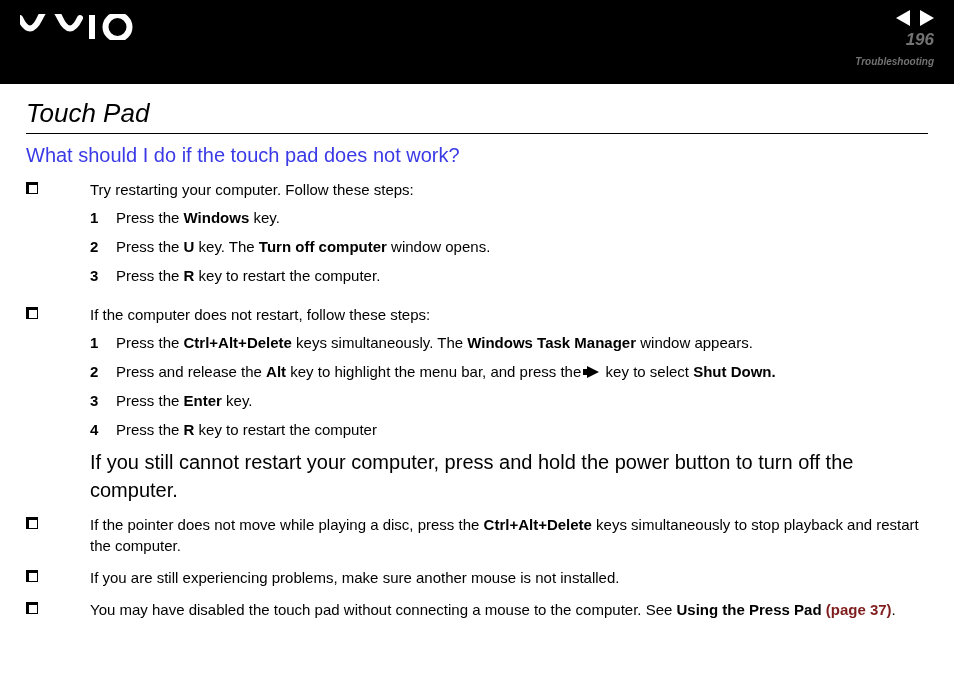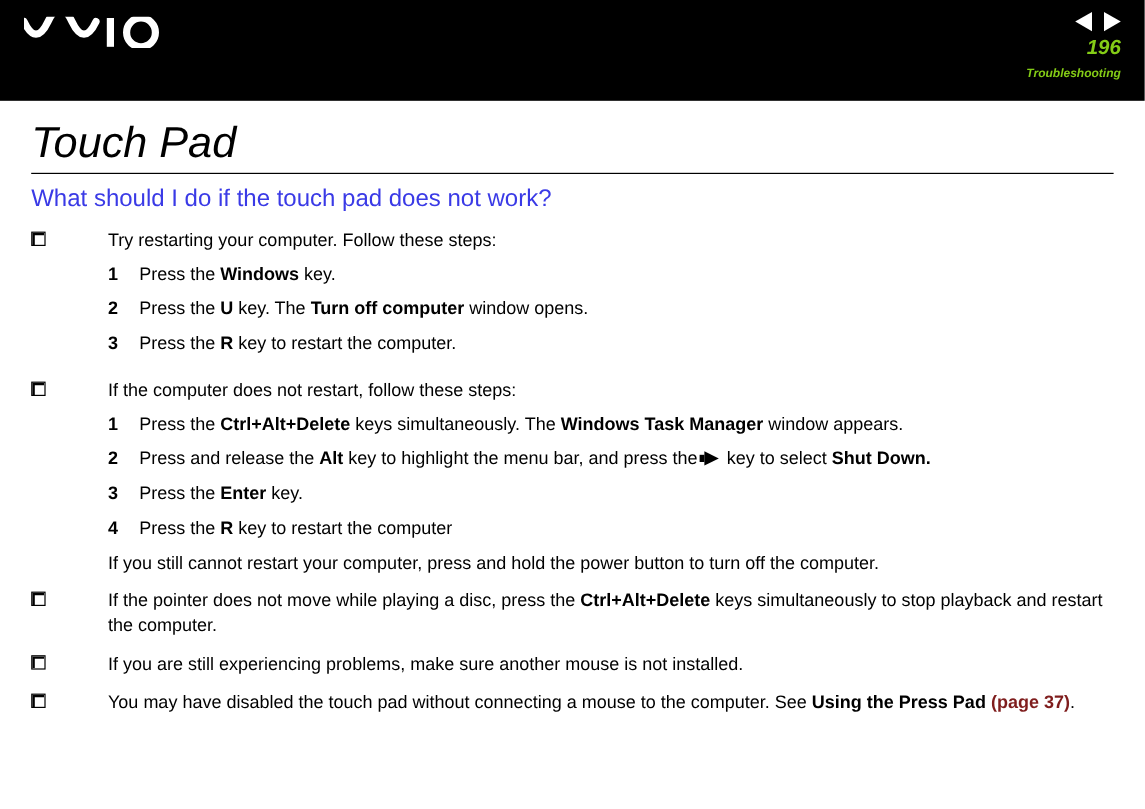--- a/index.html
+++ b/index.html
@@ -1,40 +1,40 @@
 <!DOCTYPE html>
 <html><head>
 <meta charset="utf-8">
 <style>
   * { margin: 0; padding: 0; box-sizing: border-box; }
   body { width: 954px; height: 674px; font-family: Arial, Helvetica, sans-serif; background: #fff; overflow: hidden; }
   .header {
     background: #000;
-    color: #84cc16;
+    color: #737373;
     height: 84px;
     display: flex;
     align-items: flex-start;
     justify-content: space-between;
     padding: 10px 20px 0 20px;
     position: relative;
   }
   .logo-wrap { display: flex; align-items: center; height: 34px;}
   .logo-svg { fill: #fff; }
   .header-right { text-align: right; font-style: italic; font-weight: bold; }
   .nav-arrows { display: flex; gap: 10px; justify-content: flex-end; margin-bottom: 4px;}
   .tri { width:0; height:0; }
   .tri-left { border-top:8px solid transparent; border-bottom:8px solid transparent; border-right:14px solid #fff; }
   .tri-right { border-top:8px solid transparent; border-bottom:8px solid transparent; border-left:14px solid #fff; }
   .page-num { font-size: 17px; margin-bottom: 6px; }
   .section-name { font-size: 10px; }
   .content { padding: 14px 26px 0 26px; }
   .title {
     font-family: Arial, Helvetica, sans-serif;
     font-style: italic;
-    font-size: 36px;
+    font-size: 26px;
     font-weight: 400;
     border-bottom: 1px solid #000;
     padding-bottom: 4px;
     margin-bottom: 10px;
   }
   .subtitle {
     color: #3a3ae6;
     font-size: 20px;
     font-weight: 400;
     margin-bottom: 12px;
@@ -60,21 +60,21 @@
   .steps { list-style: none; margin-top: 6px; }
   .step-item {
     display: flex;
     align-items: flex-start;
     margin-bottom: 8px;
     font-size: 15px;
     line-height: 1.4;
   }
   .step-num { font-weight: bold; min-width: 26px; }
   .step-text { flex:1; }
-  .post-steps { margin-top: 2px; font-size: 15px; line-height:1.4; }
+  .post-steps { margin-top: 2px; font-size: 20px; line-height:1.4; }
   .b { font-weight: bold; }
   .link { color: #7f1d1d; font-weight: bold; }
   .arrow-key {
     display: inline-block;
     vertical-align: middle;
     width: 0; height: 0;
     border-top: 6px solid transparent;
     border-bottom: 6px solid transparent;
     border-left: 12px solid #000;
     margin: 0 2px 2px 2px;

